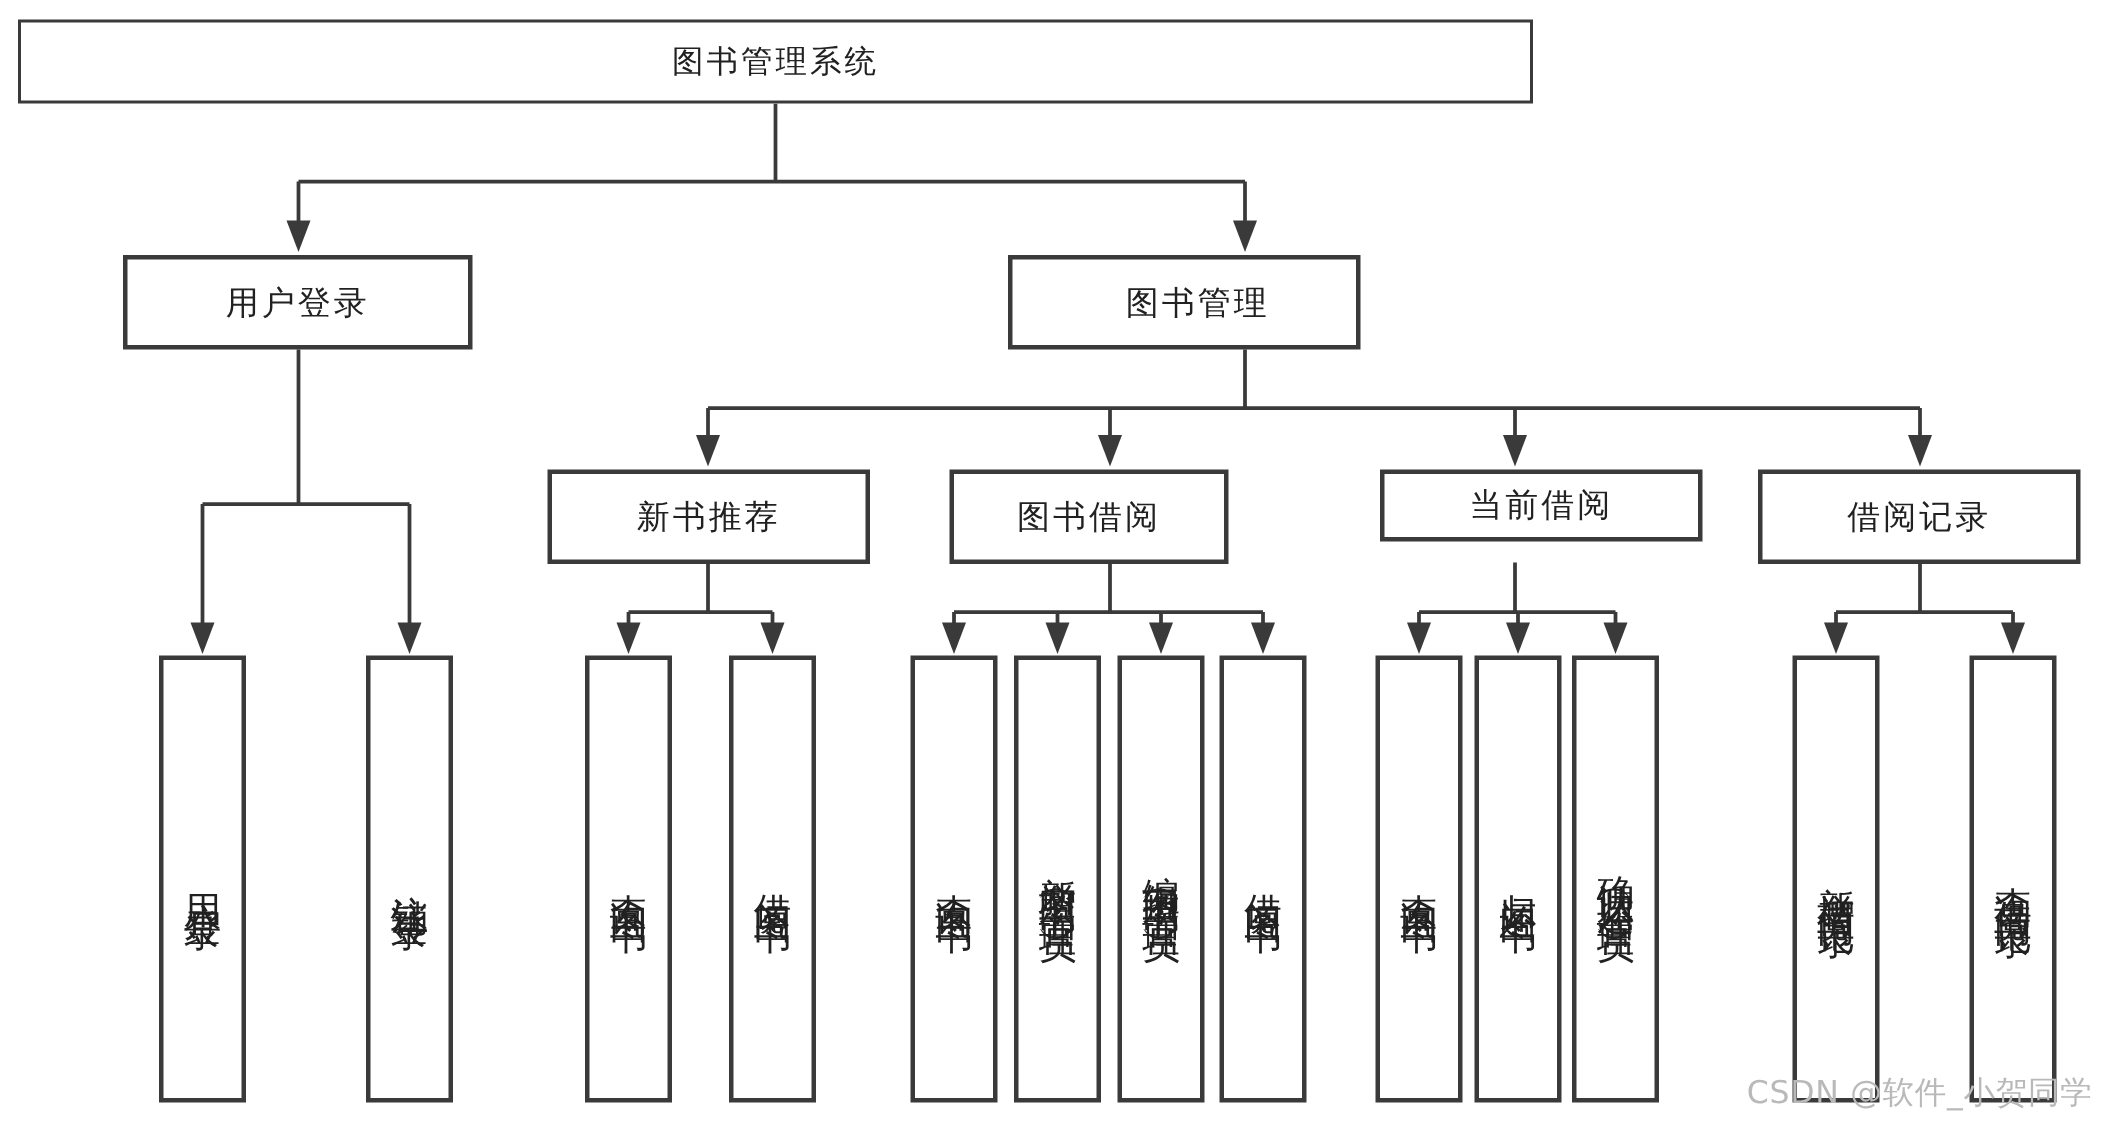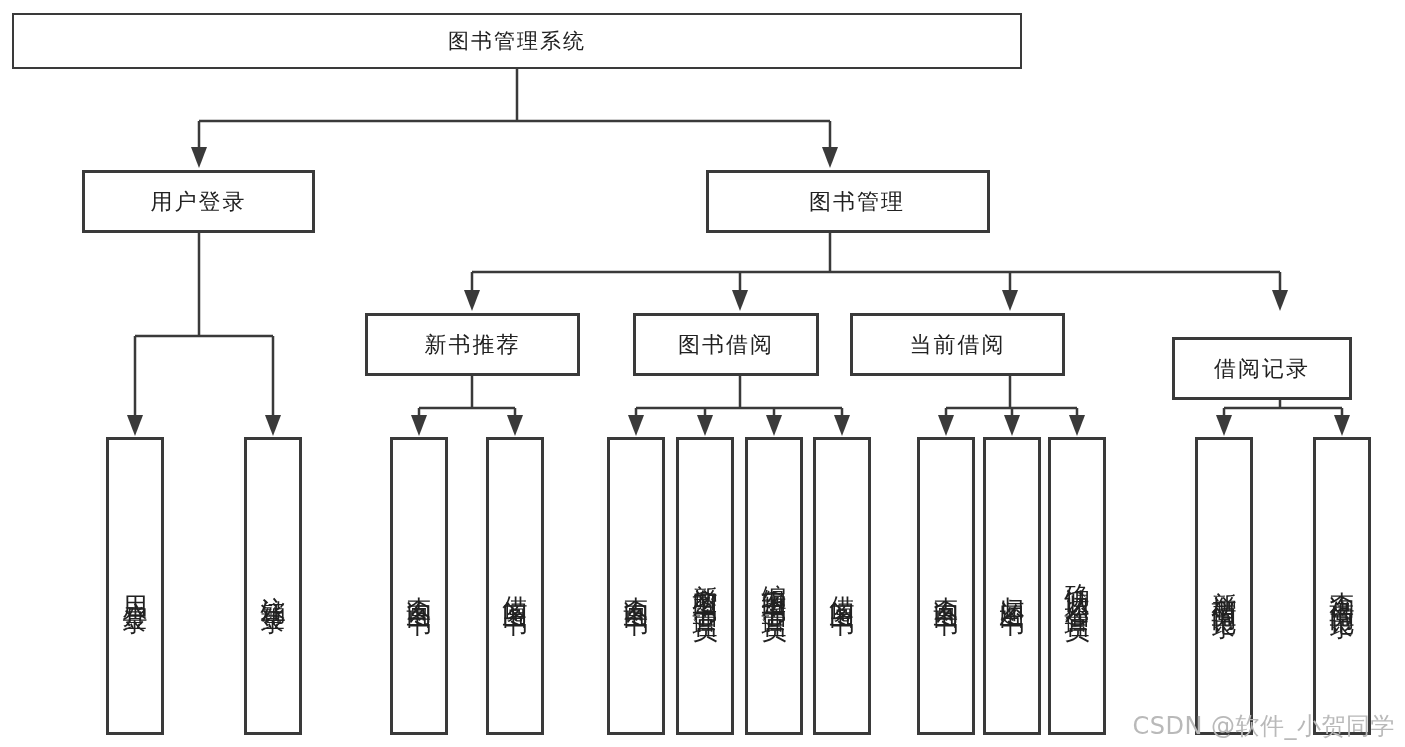--- a/index.html
+++ b/index.html
@@ -49,21 +49,21 @@
   .v-node span {
     writing-mode: vertical-rl;
     text-orientation: mixed;
     letter-spacing: 5px;
     line-height: 1;
   }
   .watermark {
     position: absolute;
     right: 10px;
     bottom: 5px;
-    font-size: 24px;
+    font-size: 21px;
     letter-spacing: 0.5px;
     color: var(--watermark);
     white-space: nowrap;
     z-index: 5;
   }
 </style>
 </head>
 <body>
 
 <svg id="connectors" viewBox="0 0 1405 747" xmlns="http://www.w3.org/2000/svg">
@@ -109,34 +109,34 @@
   </g>
 </svg>
 
 <div class="node root-node" style="left:12px; top:13px; width:1010px; height:56px;">
   <span>图书管理系统</span>
 </div>
 
 <div class="node h-node" style="left:82px; top:170px; width:233px; height:63px;">
   <span>用户登录</span>
 </div>
-<div class="node h-node" style="left:706px; top:170px; width:284px; height:63px;padding-left:18px;">
+<div class="node h-node" style="left:672px; top:170px; width:235px; height:63px;padding-left:18px;">
   <span>图书管理</span>
 </div>
 
 <div class="node h-node" style="left:365px; top:313px; width:215px; height:63px;text-align:right;">
   <span>新书推荐</span>
 </div>
 <div class="node h-node" style="left:633px; top:313px; width:186px; height:63px;text-align:right;">
   <span>图书借阅</span>
 </div>
-<div class="node h-node" style="left:850px; top:313px; width:215px; height:63px;">
+<div class="node h-node" style="left:920px; top:313px; width:215px; height:48px;">
   <span>当前借阅</span>
 </div>
-<div class="node h-node" style="left:1172px; top:313px; width:180px; height:63px;margin-top:24px;">
+<div class="node h-node" style="left:1172px; top:313px; width:215px; height:63px;">
   <span>借阅记录</span>
 </div>
 
 <div class="node v-node" style="left:106px; top:437px; width:58px; height:298px;">
   <span>用户登录</span>
 </div>
 <div class="node v-node" style="left:244px; top:437px; width:58px; height:298px;">
   <span>注销登录</span>
 </div>
 

